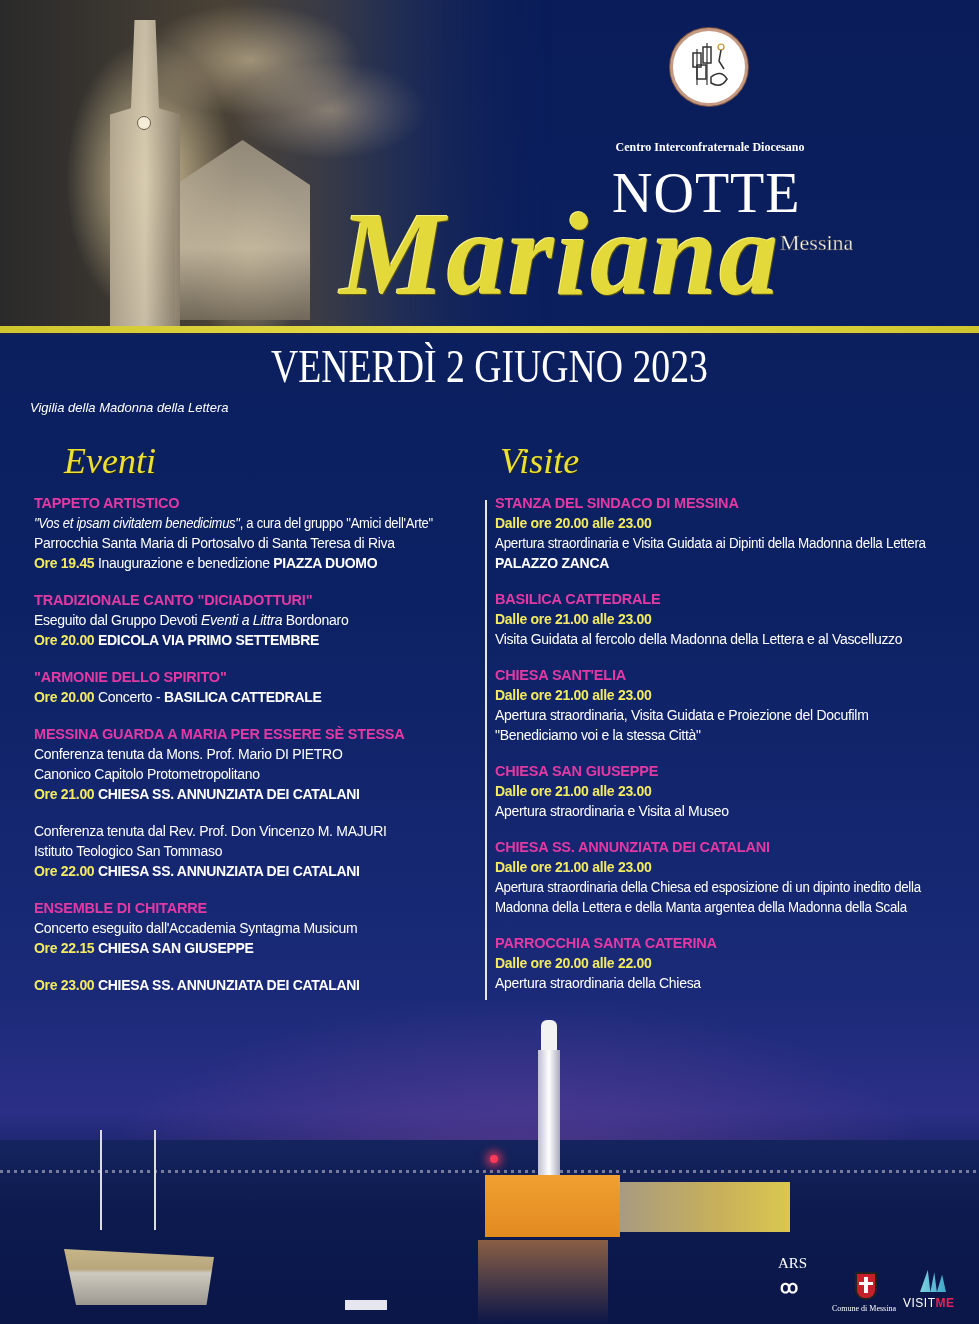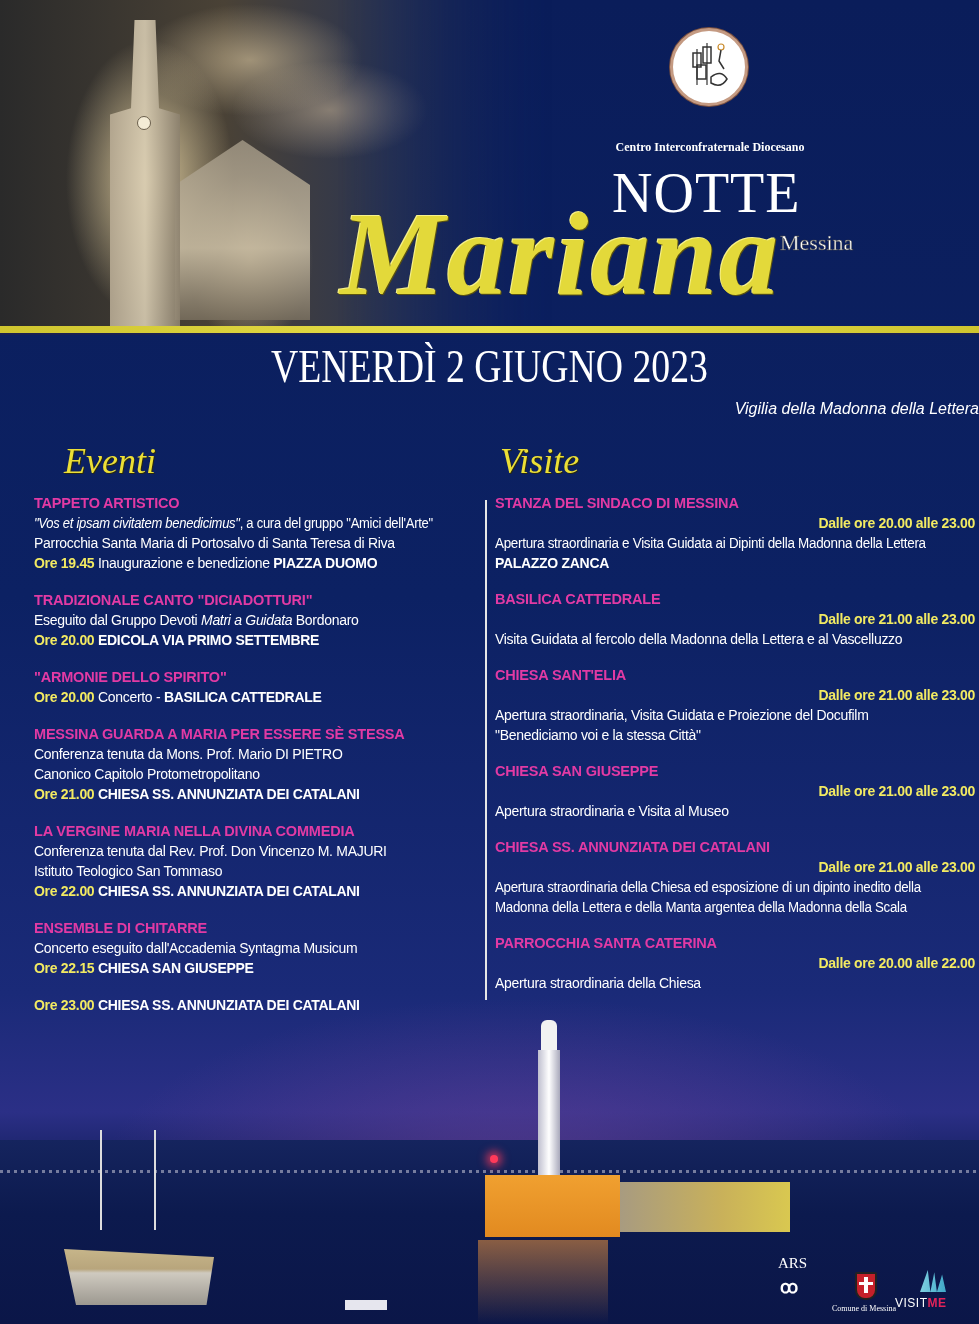--- a/index.html
+++ b/index.html
@@ -77,22 +77,23 @@
     text-shadow: 1px 1px 0 #5a5210, -1px -1px 0 #f6f08a;
     letter-spacing: 2px;
   }
   .date {
     position: absolute; left: 0; width: 979px; top: 340px; text-align: center;
     font-family: "Liberation Serif", serif; font-size: 46px; color: #fff;
     transform: scaleX(0.82); letter-spacing: 0px;
     padding-left: 0px;
   }
   .subtitle {
-    position: absolute; left: 0; width: 979px; top: 400px; text-align: right;
-    font-family: "Liberation Sans", sans-serif; font-style: italic; font-size: 16px; color: #fff;
+    position: absolute; left: 0; width: 979px; top: 400px; text-align: left;
+    font-family: "Liberation Sans", sans-serif; font-style: italic; font-size: 13px; color: #fff;
+    padding-left: 30px;
   }
   .col-head {
     position: absolute; top: 440px;
     font-family: "Liberation Serif", serif; font-style: italic; font-size: 36px;
     color: #ecdf36; text-shadow: 1px 1px 0 #2a2a10;
   }
   .col-head.eventi { left: 36px; margin-left: 28px; }
   .col-head.visite { left: 500px; }
   .col-divider {
     position: absolute; left: 485px; top: 500px; width: 2px; height: 500px; background: #e6e6e6;
@@ -101,21 +102,21 @@
     position: absolute; top: 493px;
     font-family: "Liberation Sans", sans-serif; font-size: 14px; line-height: 20px;
   }
   .col.left { left: 34px; width: 445px; }
   .col.right { left: 495px; width: 480px; }
   .block { margin-bottom: 17px; }
   .col.right .block { margin-bottom: 16px; }
   .b-title { color: #e23aa4; font-weight: bold; font-size: 14.5px; display: block; letter-spacing: -0.2px; }
   .line { display: block; color: #fff; transform-origin: left; white-space: nowrap; letter-spacing: -0.3px; }
   .line em { font-style: italic; }
-  .time { color: #f2ea62; font-weight: bold; text-align: right; }
+  .time { color: #f2ea62; font-weight: bold; }
   .place { color: #fff; font-weight: bold; }
   
   .sea {
     position: absolute; left: 0; top: 1140px; width: 979px; height: 184px;
     background: linear-gradient(180deg, #15245e 0%, #0c1a4e 40%, #0b1648 100%);
   }
   .shoreline {
     position: absolute; left: 0; top: 1170px; width: 979px; height: 3px;
     background: repeating-linear-gradient(90deg, #c8c8d8 0 3px, rgba(0,0,0,0) 3px 7px);
     opacity: 0.55;
@@ -170,21 +171,21 @@
     content: ""; position: absolute; left: 7px; top: 3px; width: 4px; height: 16px; background: #fff;
   }
   .crest::before {
     content: ""; position: absolute; left: 2px; top: 8px; width: 14px; height: 3px; background: #fff;
   }
   .comune {
     position: absolute; left: 62px; top: 64px; font-family: "Liberation Serif", serif;
     font-size: 8px; color: #fff; white-space: nowrap;
   }
   .visit {
-    position: absolute; left: 125px; top: 56px; font-family: "Liberation Sans", sans-serif;
+    position: absolute; left: 133px; top: 56px; font-family: "Liberation Sans", sans-serif;
     font-size: 12px; color: #fff; letter-spacing: 0.5px;
   }
   .visit b { color: #e2235a; }
   .visit-sails {
     position: absolute; left: 150px; top: 30px; width: 26px; height: 22px;
     background: linear-gradient(90deg, #7fd0e0, #3fa8c8);
     clip-path: polygon(0 100%, 30% 0, 40% 100%, 55% 10%, 65% 100%, 85% 20%, 100% 100%);
   }
 </style>
 </head>
@@ -227,39 +228,38 @@
 <div class="col left">
   <div class="block">
     <span class="b-title">TAPPETO ARTISTICO</span>
     <span class="line" style="transform:scaleX(0.93)"><em>"Vos et ipsam civitatem benedicimus"</em><span>, a cura del gruppo "Amici dell'Arte"</span></span>
     <span class="line">Parrocchia Santa Maria di Portosalvo di Santa Teresa di Riva</span>
     <span class="line"><span class="time">Ore 19.45</span><span> Inaugurazione e benedizione </span><span class="place">PIAZZA DUOMO</span></span>
   </div>
 
   <div class="block">
     <span class="b-title">TRADIZIONALE CANTO "DICIADOTTURI"</span>
-    <span class="line"><span>Eseguito dal Gruppo Devoti </span><em>Matri a Guidata</em><span> Bordonaro</span></span>
+    <span class="line"><span>Eseguito dal Gruppo Devoti </span><em>Eventi a Littra</em><span> Bordonaro</span></span>
     <span class="line"><span class="time">Ore 20.00</span><span> </span><span class="place">EDICOLA VIA PRIMO SETTEMBRE</span></span>
   </div>
 
   <div class="block">
     <span class="b-title">"ARMONIE DELLO SPIRITO"</span>
     <span class="line"><span class="time">Ore 20.00</span><span> Concerto - </span><span class="place">BASILICA CATTEDRALE</span></span>
   </div>
 
   <div class="block">
     <span class="b-title">MESSINA GUARDA A MARIA PER ESSERE SÈ STESSA</span>
     <span class="line">Conferenza tenuta da  Mons. Prof. Mario DI PIETRO</span>
     <span class="line">Canonico Capitolo Protometropolitano</span>
     <span class="line"><span class="time">Ore 21.00</span><span>  </span><span class="place">CHIESA SS. ANNUNZIATA DEI CATALANI</span></span>
   </div>
 
 
   <div class="block">
-    <span class="b-title">LA VERGINE MARIA NELLA DIVINA COMMEDIA</span>
     <span class="line">Conferenza tenuta dal Rev. Prof. Don Vincenzo M. MAJURI</span>
     <span class="line">Istituto Teologico San Tommaso</span>
     <span class="line"><span class="time">Ore 22.00</span><span> </span><span class="place">CHIESA SS. ANNUNZIATA DEI CATALANI</span></span>
   </div>
 
   <div class="block">
     <span class="b-title">ENSEMBLE DI CHITARRE</span>
     <span class="line">Concerto eseguito dall'Accademia Syntagma Musicum</span>
     <span class="line"><span class="time">Ore 22.15</span><span> </span><span class="place">CHIESA SAN GIUSEPPE</span></span>
   </div>

